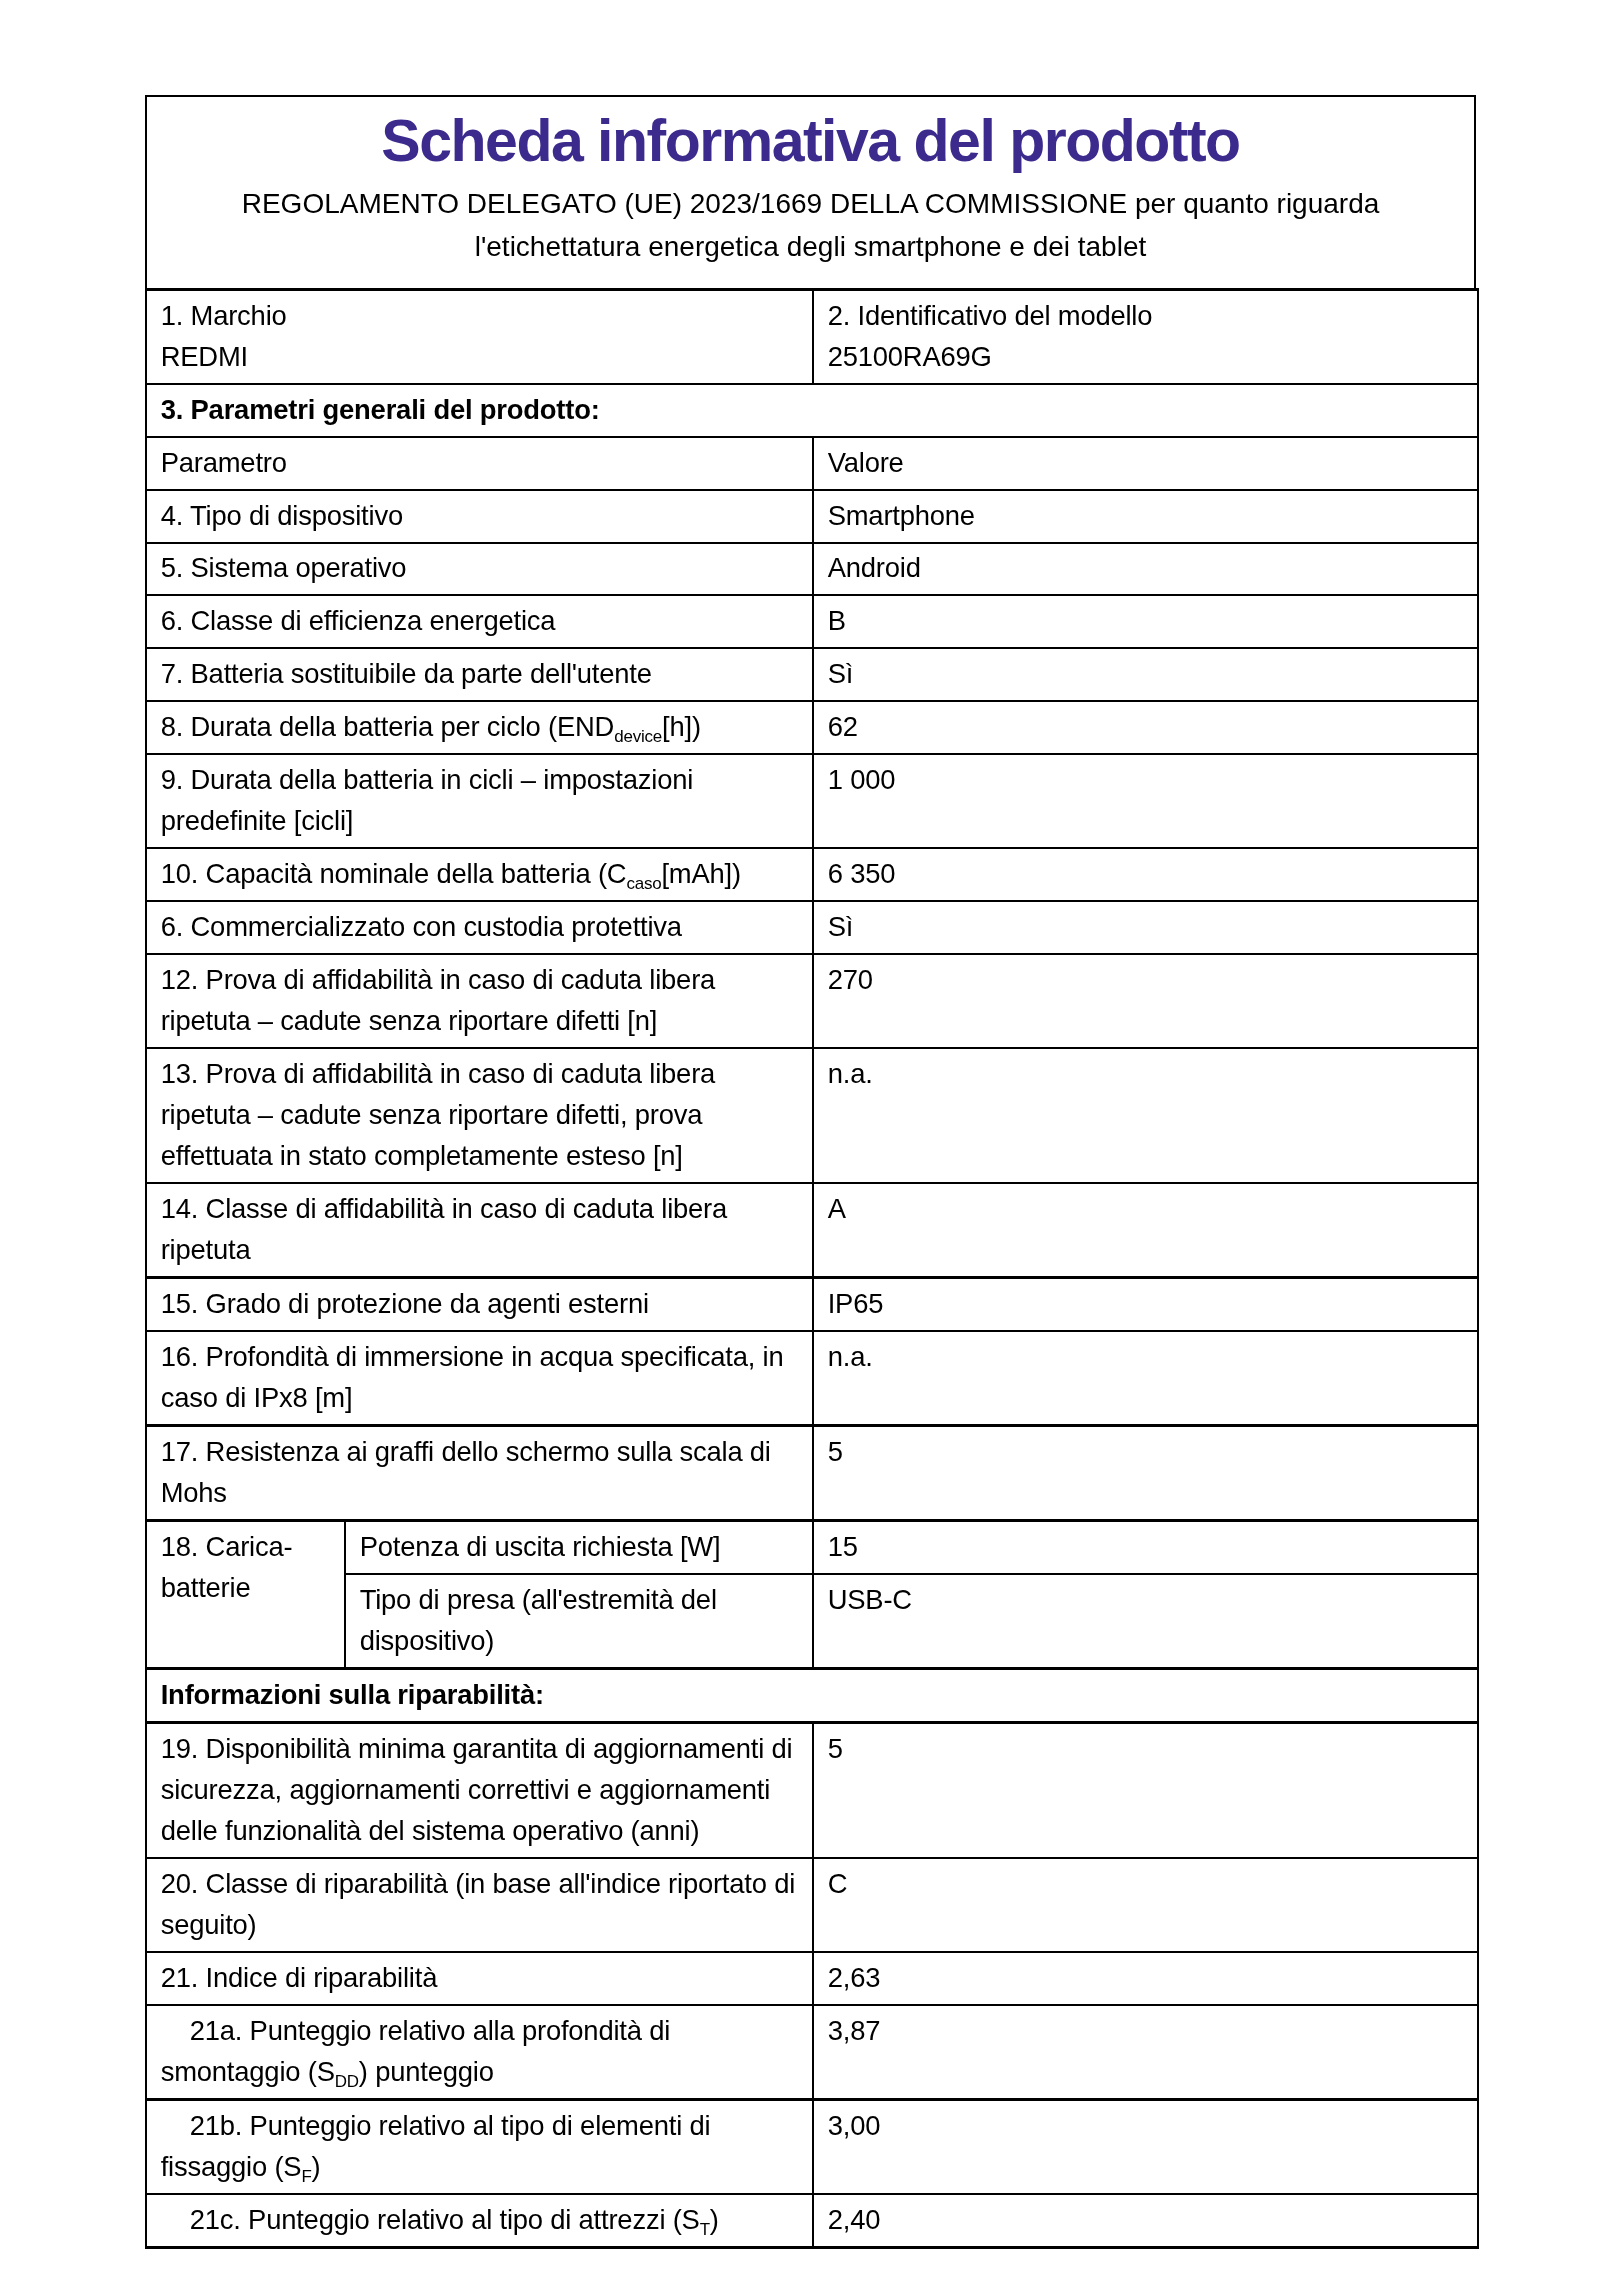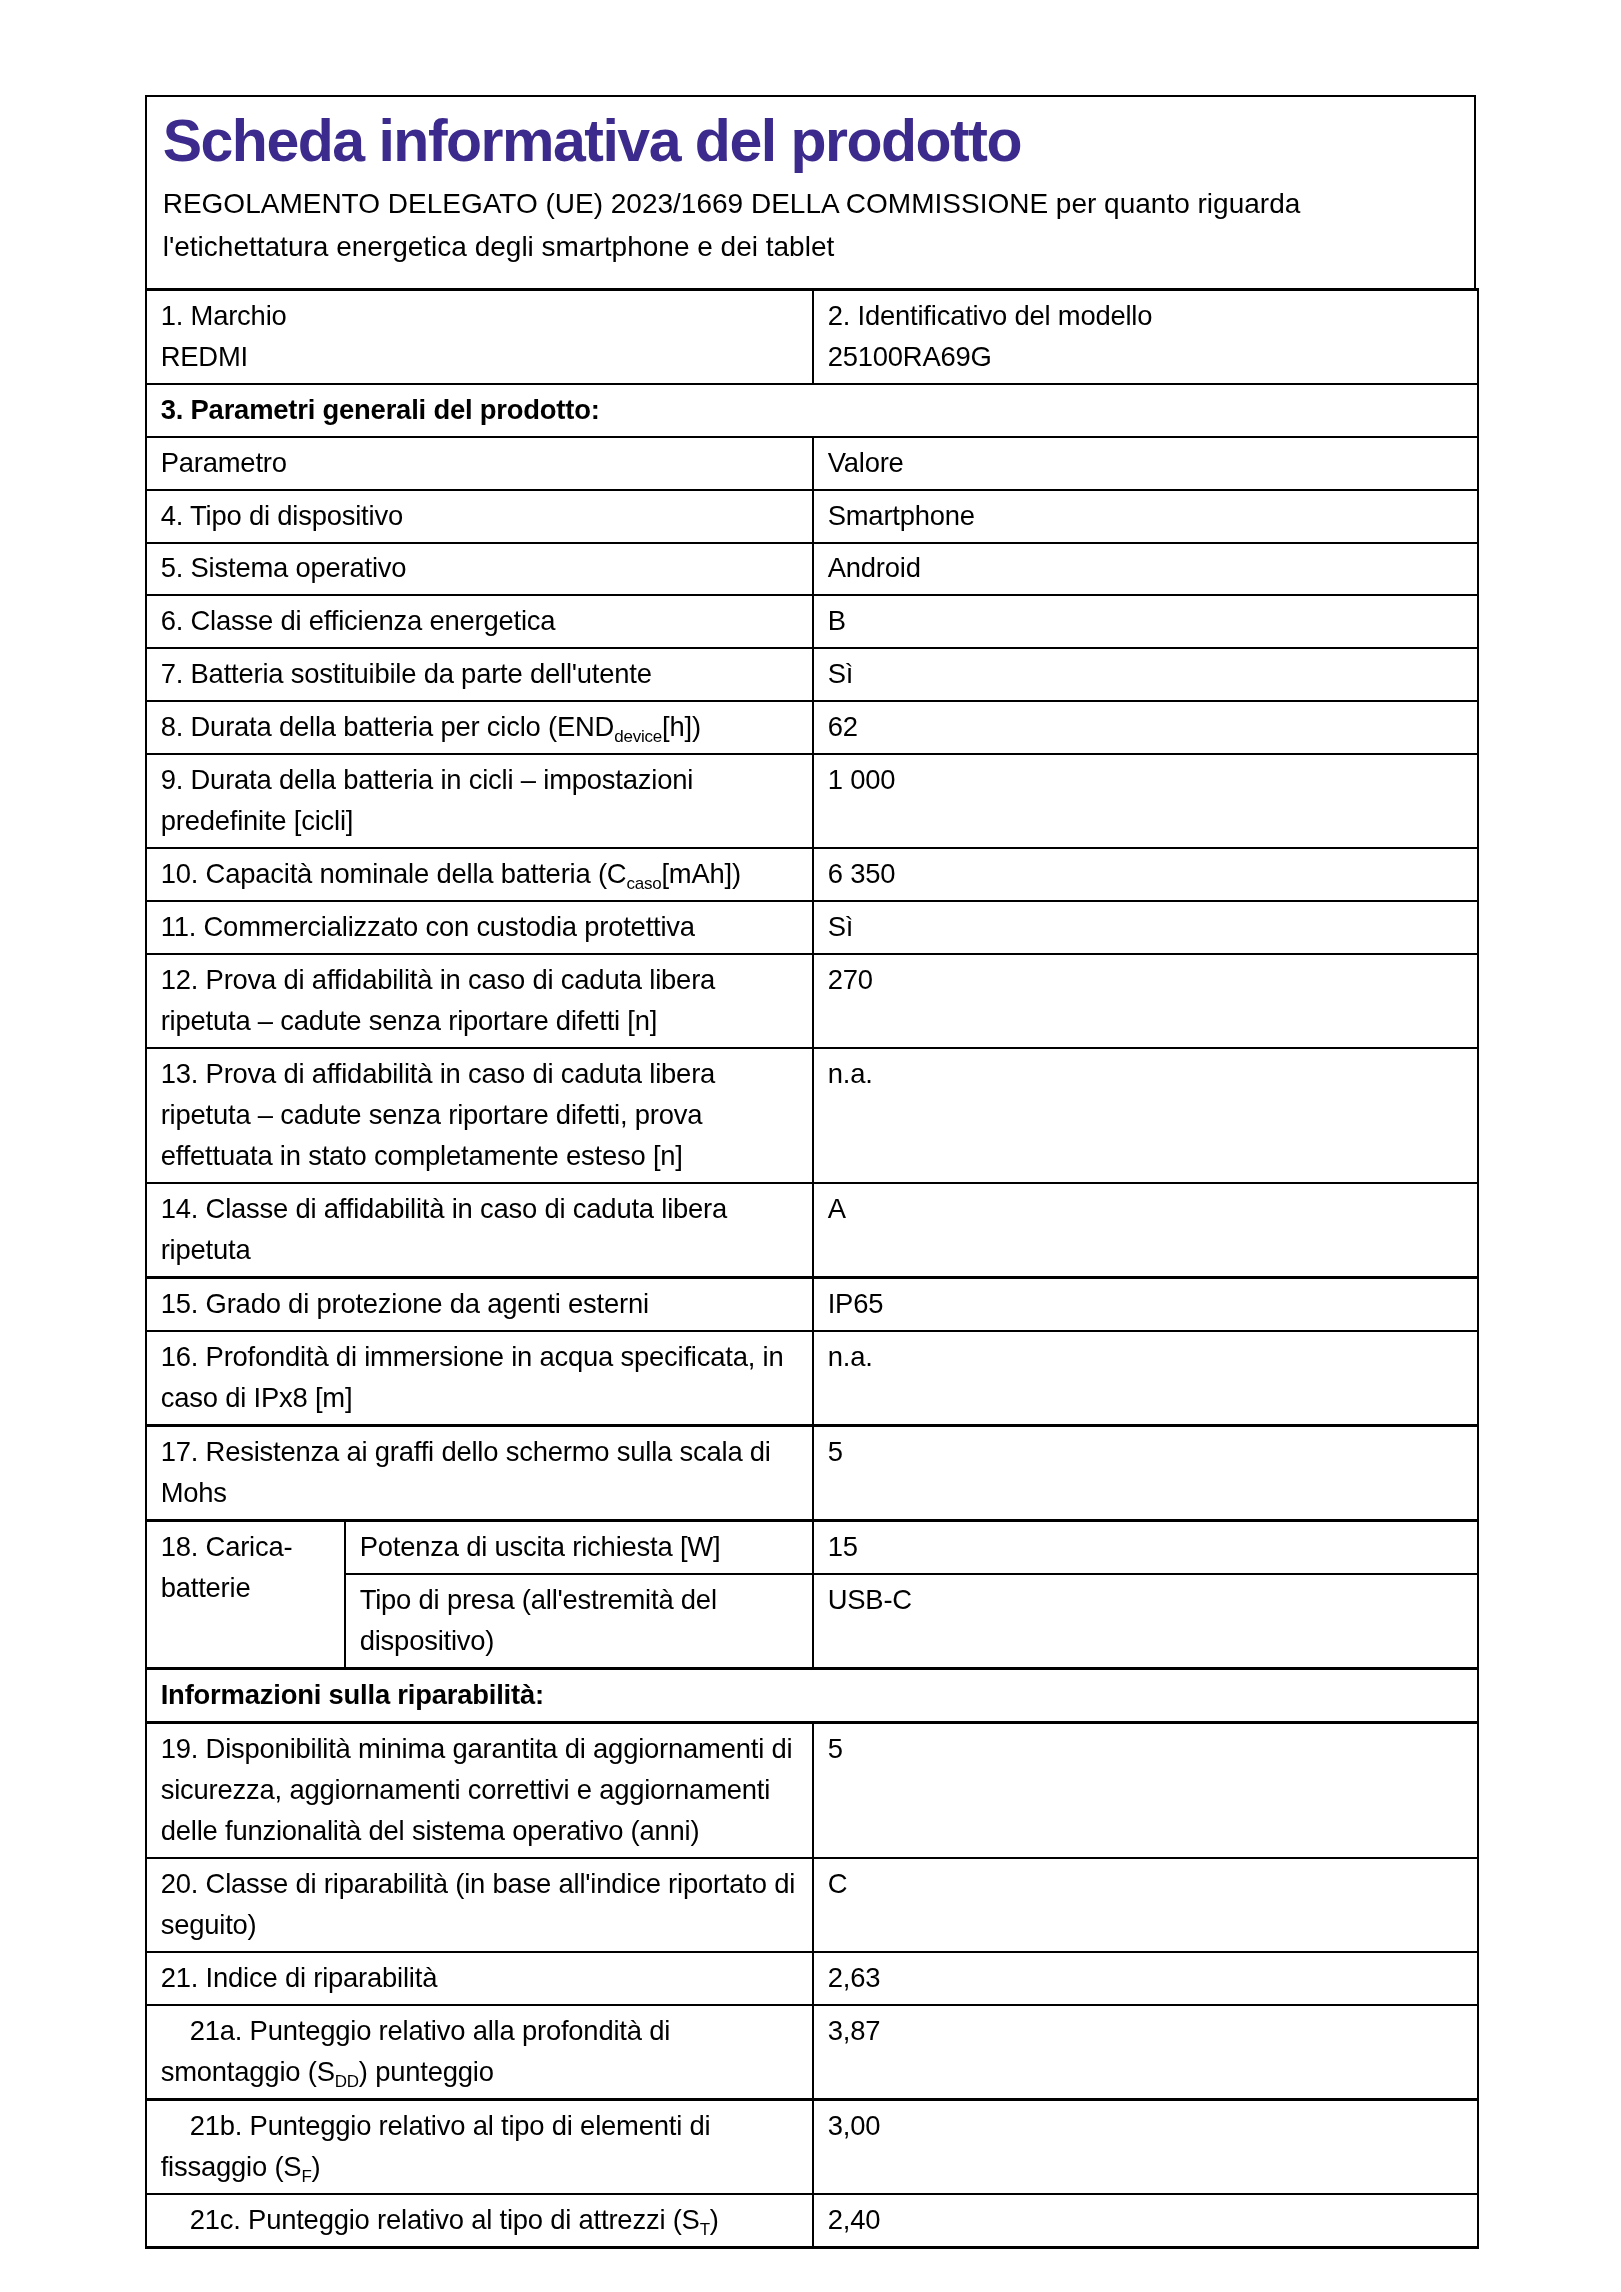--- a/index.html
+++ b/index.html
@@ -19,20 +19,21 @@
     width:1621px;
     height:2293px;
     background:#ffffff;
     padding:95px 145px 0 145px;
     overflow:hidden;
   }
   .header-box{
     border:2px solid var(--border-color);
     border-bottom:none;
     padding:7.8px 15.7px 19.6px 15.7px;
+    text-align:center;
   }
   .doc-title{
     margin:0;
     font-size:59px;
     font-weight:bold;
     letter-spacing:-1.5px;
     color:var(--title-color);
     line-height:1.25;
   }
   .doc-subtitle{
@@ -120,21 +121,21 @@
         </tr>
         <tr>
           <td colspan="2">9. Durata della batteria in cicli – impostazioni predefinite [cicli]</td>
           <td>1 000</td>
         </tr>
         <tr>
           <td colspan="2">10. Capacità nominale della batteria (C<sub>caso</sub>[mAh])</td>
           <td>6 350</td>
         </tr>
         <tr>
-          <td colspan="2">11. Commercializzato con custodia protettiva</td>
+          <td colspan="2">6. Commercializzato con custodia protettiva</td>
           <td>Sì</td>
         </tr>
         <tr>
           <td colspan="2">12. Prova di affidabilità in caso di caduta libera ripetuta – cadute senza riportare difetti [n]</td>
           <td>270</td>
         </tr>
         <tr>
           <td colspan="2">13. Prova di affidabilità in caso di caduta libera ripetuta – cadute senza riportare difetti, prova effettuata in stato completamente esteso [n]</td>
           <td>n.a.</td>
         </tr>

